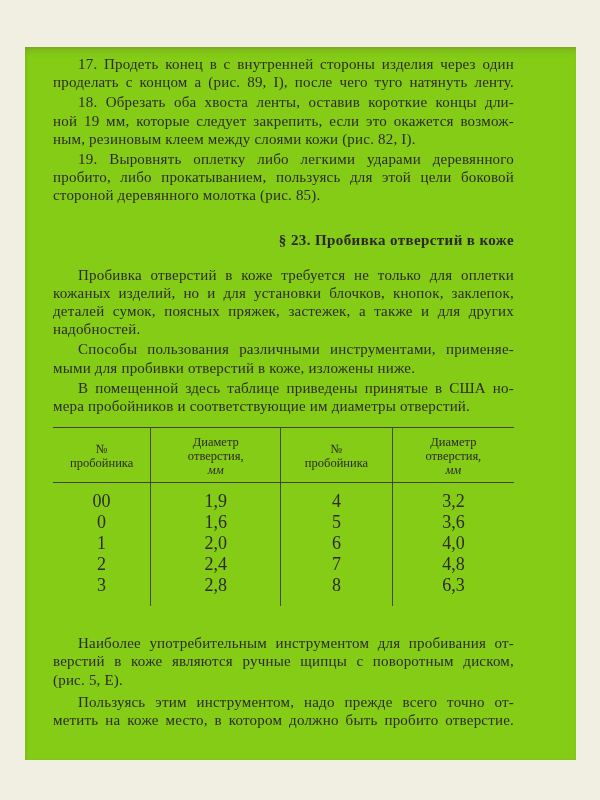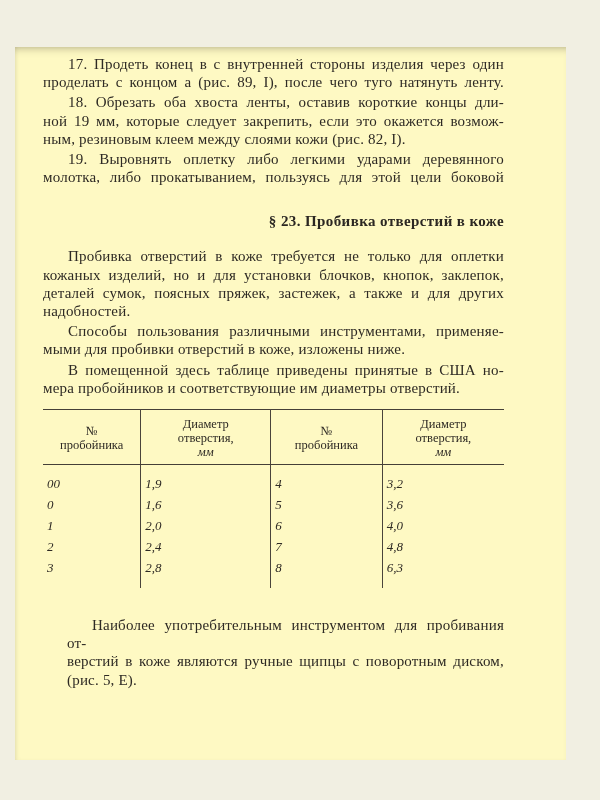--- a/index.html
+++ b/index.html
@@ -3,22 +3,22 @@
 <meta charset="utf-8">
 <style>
   html,body{margin:0;padding:0;}
   body{
     width:600px;height:800px;
     background:#f1efe2;
     font-family:"Liberation Serif","DejaVu Serif",serif;
     position:relative;overflow:hidden;
   }
   .page{
-    position:absolute;left:15px;top:47px;width:551px;height:713px;
-    background:#fef9c3;
+    position:absolute;left:25px;top:47px;width:551px;height:713px;
+    background:#84cc16;
     box-shadow:inset 0 8px 9px -7px rgba(95,90,72,.45), inset 3px 0 5px -3px rgba(95,90,72,.22);
     overflow:hidden;
   }
   .content{padding:8px 62px 0 28px;}
   .para{margin:0 0 2px;}
   .line{
     display:block;font-size:15px;line-height:18.2px;
     color:#2e2a24;letter-spacing:.2px;
   }
   .j{text-align:justify;text-align-last:justify;}
@@ -32,28 +32,28 @@
     border-top:1.6px solid #454037;
     color:#2e2a24;
   }
   .ptable th{
     border-bottom:1.6px solid #454037;
     font-weight:normal;font-size:12.5px;line-height:14px;
     padding:7px 4px 5px;text-align:center;vertical-align:middle;
   }
   .ptable th + th, .ptable td + td{border-left:1.1px solid #4a443b;}
   .ptable td{
-    text-align:left;font-size:13px;line-height:17px;padding:2px 4px;font-style:italic;
+    text-align:center;font-size:18px;line-height:17px;padding:2px 4px;
   }
   .ptable tbody tr:first-child td{padding-top:10px;}
   .ptable tbody tr:last-child td{padding-bottom:12px;}
   .thline{display:block;}
   .unit{font-style:italic;}
   .c1{width:21.2%;} .c2{width:28.2%;} .c3{width:24.2%;} .c4{width:26.4%;}
-  .after-table{margin-top:28px;margin-left:24px;}
+  .after-table{margin-top:28px;}
   .last-para{margin-top:4px;}
 </style>
 </head>
 <body>
 
 <div class="page">
   <div class="content">
 
     <p class="para">
       <span class="line first j">17. Продеть конец в с внутренней стороны изделия через один</span>
@@ -61,21 +61,22 @@
     </p>
 
     <p class="para">
       <span class="line first j">18. Обрезать оба хвоста ленты, оставив короткие концы дли-</span>
       <span class="line j">ной 19 мм, которые следует закрепить, если это окажется возмож-</span>
       <span class="line">ным, резиновым клеем между слоями кожи (рис. 82, I).</span>
     </p>
 
     <p class="para">
       <span class="line first j">19. Выровнять оплетку либо легкими ударами деревянного</span>
-      <span class="line j">молотка, либо прокатыванием, пользуясь для этой цели боковой</span>
+      <span class="line j">пробито, либо прокатыванием, пользуясь для этой цели боковой</span>
+      <span class="line">стороной деревянного молотка (рис. 85).</span>
     </p>
 
     <h2 class="heading">§ 23. Пробивка отверстий в коже</h2>
 
     <p class="para">
       <span class="line first j">Пробивка отверстий в коже требуется не только для оплетки</span>
       <span class="line j">кожаных изделий, но и для установки блочков, кнопок, заклепок,</span>
       <span class="line j">деталей сумок, поясных пряжек, застежек, а также и для других</span>
       <span class="line">надобностей.</span>
     </p>
@@ -152,15 +153,19 @@
         </tr>
       </tbody>
     </table>
 
     <p class="para after-table">
       <span class="line first j">Наиболее употребительным инструментом для пробивания от-</span>
       <span class="line j">верстий в коже являются ручные щипцы с поворотным диском,</span>
       <span class="line">(рис. 5, E).</span>
     </p>
 
+    <p class="para last-para">
+      <span class="line first j">Пользуясь этим инструментом, надо прежде всего точно от-</span>
+      <span class="line j">метить на коже место, в котором должно быть пробито отверстие.</span>
+    </p>
 
   </div>
 </div>
 
 </body></html>

